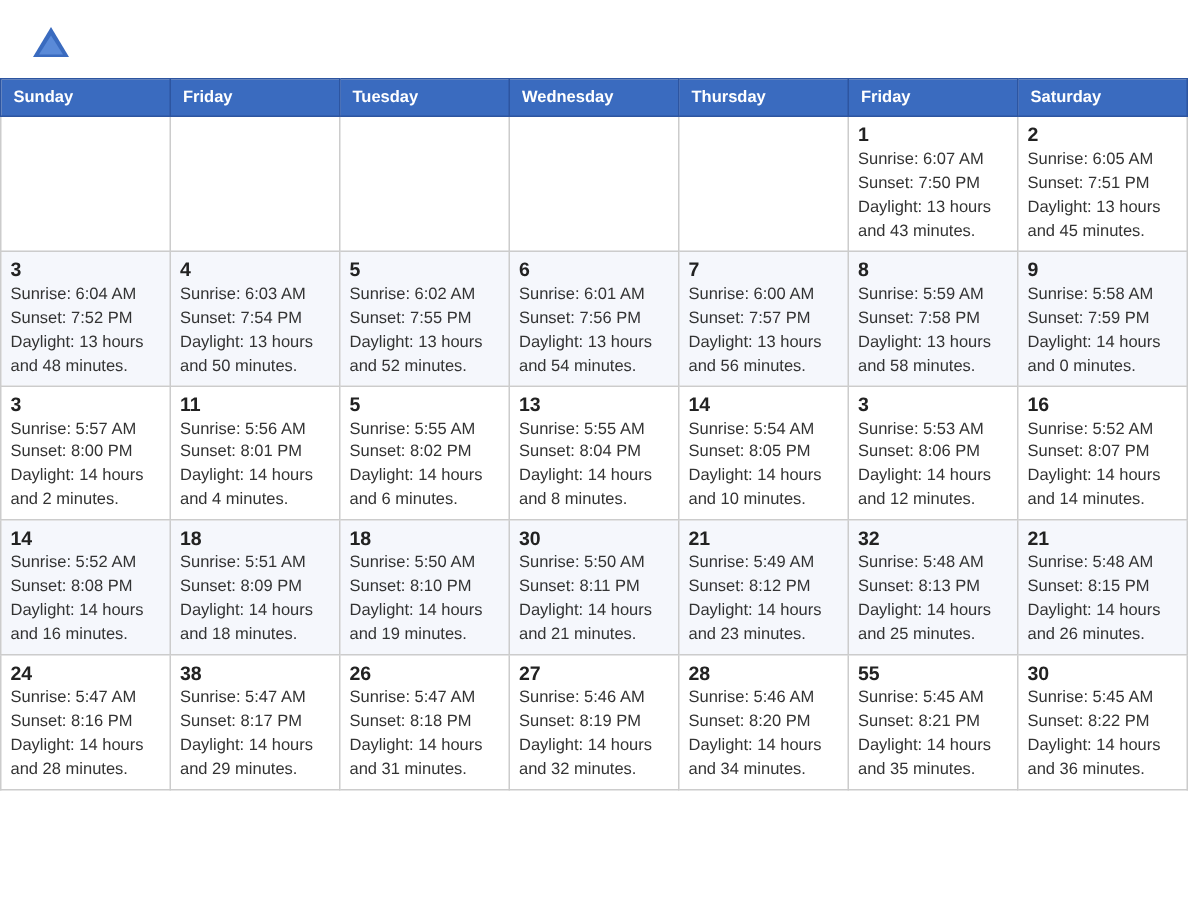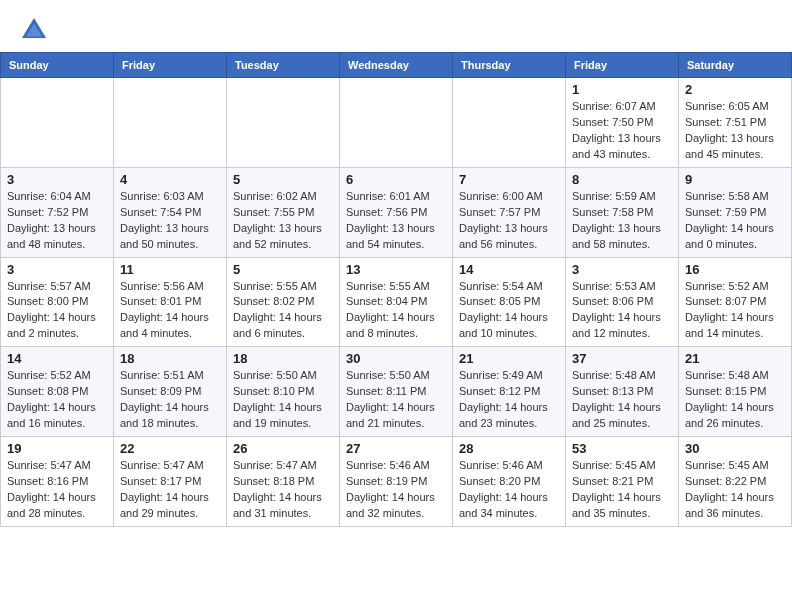--- a/index.html
+++ b/index.html
@@ -228,51 +228,51 @@
           </td>
           <td>
             <span class="day-number">30</span>
             <div class="day-info">Sunrise: 5:50 AM<br>Sunset: 8:11 PM<br>Daylight: 14 hours<br>and 21 minutes.</div>
           </td>
           <td>
             <span class="day-number">21</span>
             <div class="day-info">Sunrise: 5:49 AM<br>Sunset: 8:12 PM<br>Daylight: 14 hours<br>and 23 minutes.</div>
           </td>
           <td>
-            <span class="day-number">37</span>
+            <span class="day-number">32</span>
             <div class="day-info">Sunrise: 5:48 AM<br>Sunset: 8:13 PM<br>Daylight: 14 hours<br>and 25 minutes.</div>
           </td>
           <td>
             <span class="day-number">21</span>
             <div class="day-info">Sunrise: 5:48 AM<br>Sunset: 8:15 PM<br>Daylight: 14 hours<br>and 26 minutes.</div>
           </td>
         </tr>
         <tr>
           <td>
-            <span class="day-number">19</span>
+            <span class="day-number">24</span>
             <div class="day-info">Sunrise: 5:47 AM<br>Sunset: 8:16 PM<br>Daylight: 14 hours<br>and 28 minutes.</div>
           </td>
           <td>
-            <span class="day-number">22</span>
+            <span class="day-number">38</span>
             <div class="day-info">Sunrise: 5:47 AM<br>Sunset: 8:17 PM<br>Daylight: 14 hours<br>and 29 minutes.</div>
           </td>
           <td>
             <span class="day-number">26</span>
             <div class="day-info">Sunrise: 5:47 AM<br>Sunset: 8:18 PM<br>Daylight: 14 hours<br>and 31 minutes.</div>
           </td>
           <td>
             <span class="day-number">27</span>
             <div class="day-info">Sunrise: 5:46 AM<br>Sunset: 8:19 PM<br>Daylight: 14 hours<br>and 32 minutes.</div>
           </td>
           <td>
             <span class="day-number">28</span>
             <div class="day-info">Sunrise: 5:46 AM<br>Sunset: 8:20 PM<br>Daylight: 14 hours<br>and 34 minutes.</div>
           </td>
           <td>
-            <span class="day-number">53</span>
+            <span class="day-number">55</span>
             <div class="day-info">Sunrise: 5:45 AM<br>Sunset: 8:21 PM<br>Daylight: 14 hours<br>and 35 minutes.</div>
           </td>
           <td>
             <span class="day-number">30</span>
             <div class="day-info">Sunrise: 5:45 AM<br>Sunset: 8:22 PM<br>Daylight: 14 hours<br>and 36 minutes.</div>
           </td>
         </tr>
       </tbody>
   </table>
 </div>

